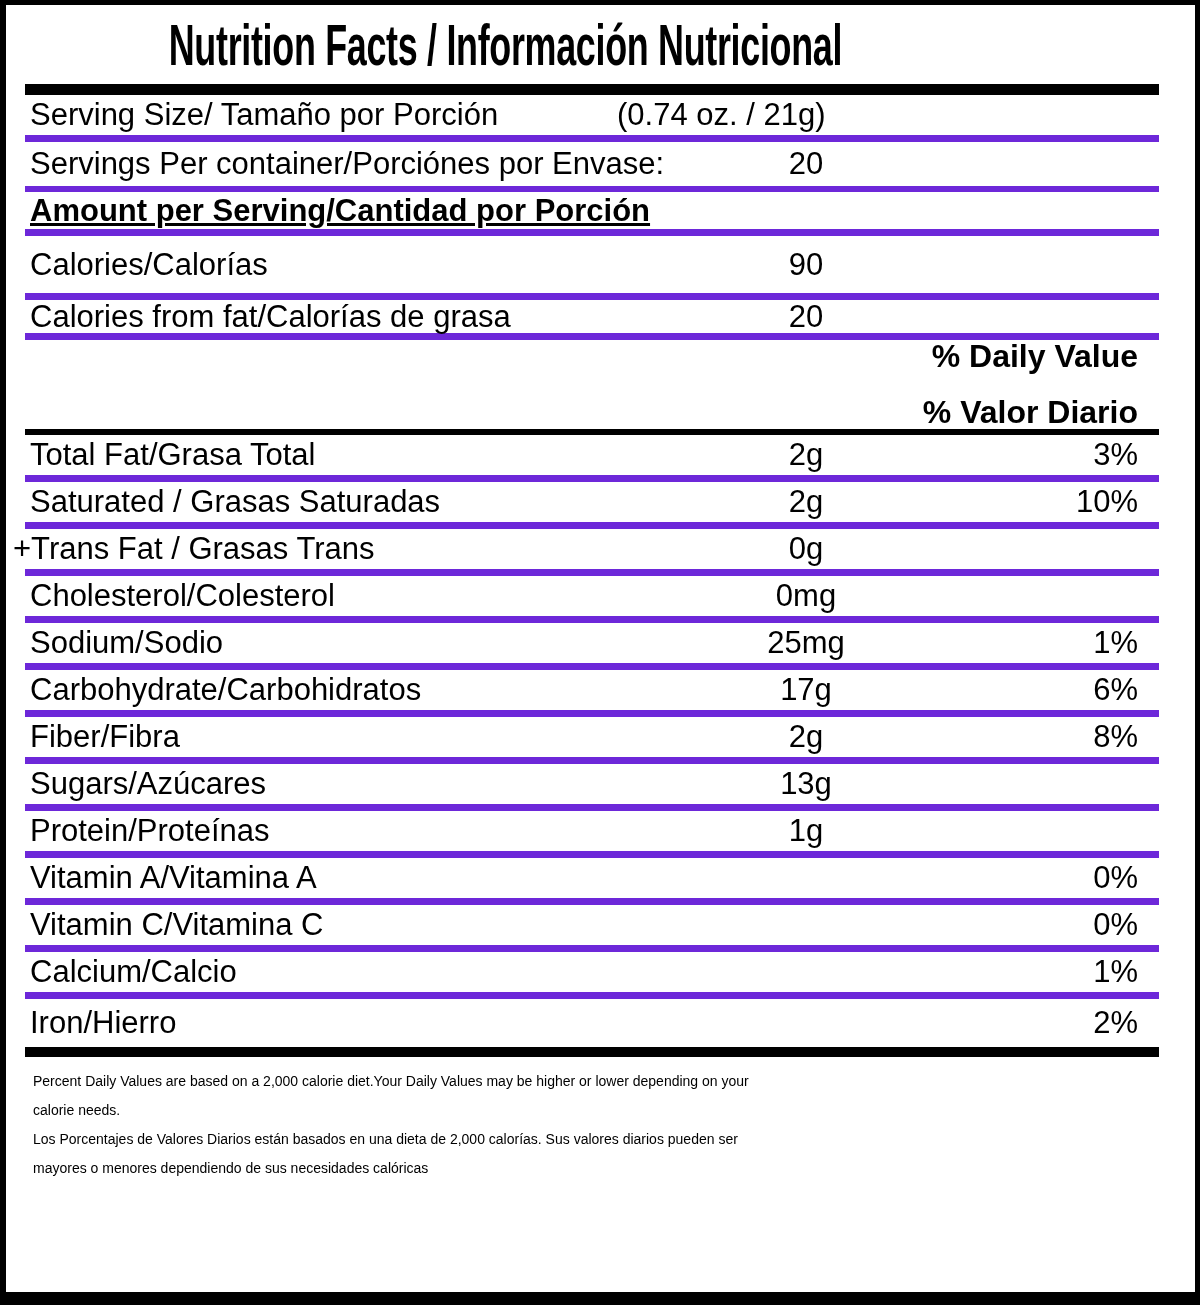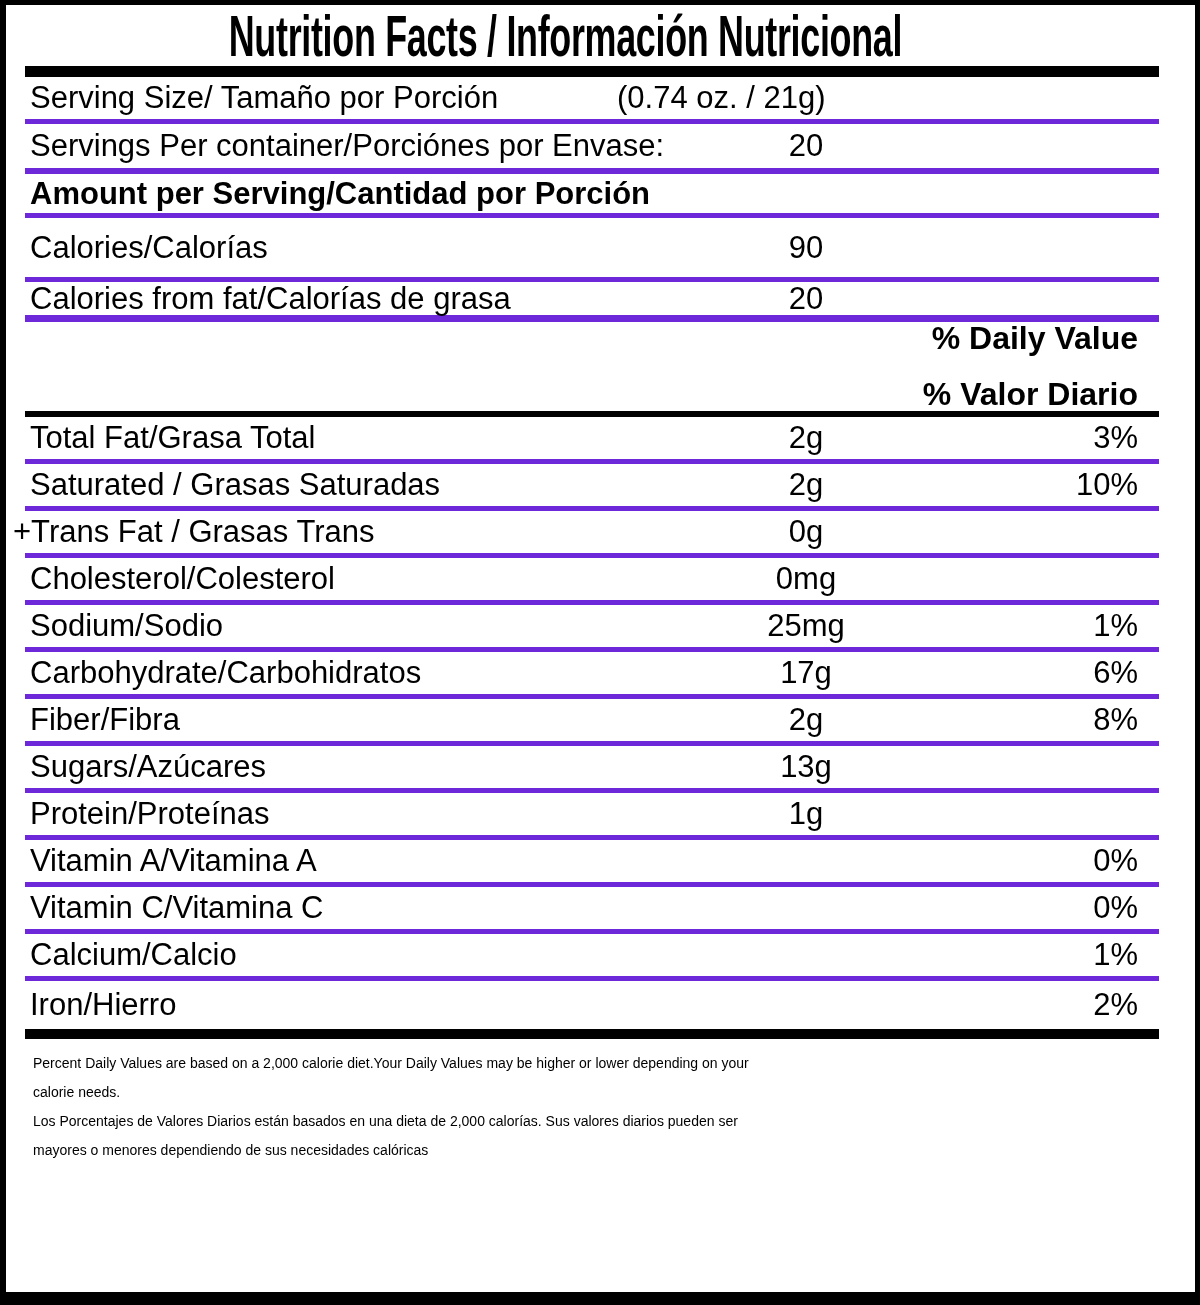--- a/index.html
+++ b/index.html
@@ -10,48 +10,48 @@
     color: #000;
   }
   .label {
     width: 1200px; height: 1305px;
     background: #fff;
     border-style: solid; border-color: #000;
     border-width: 5px 5px 13px 6px;
     overflow: hidden;
   }
   .title-wrap {
-    height: 61px;
-    display: flex; align-items: center; justify-content: center;
+    height: 79px;
+    display: flex; align-items: center; 
   }
   .title {
     font-size: 57px; font-weight: 700; white-space: nowrap;
     letter-spacing: -0.5px;
     transform: scaleX(0.63);
     position: relative; left: -35px;
   }
   .content { margin-left: 19px; margin-right: 36px; } 
   .bar-thick { height: 11px; background: #000; }
   .bar-bottom { height: 10px; background: #000; }
 
   .row {
     position: relative;
     display: flex; align-items: center;
     height: 47px;
-    border-bottom: 5px solid #6d28d9;
+    border-bottom: 7px solid #6d28d9;
     font-size: 31px;
   }
   .row.h50 { height: 50px; border-bottom-width: 6px; }
   .row.h44 { height: 44px; }
   .row.h48 { height: 64px; }
   .row.h52 { height: 40px; border-bottom-width: 7px; }
   .row.last { height: 48px; border-bottom: none; }
 
   .row-label { padding-left: 5px; white-space: nowrap; }
-  .bold { font-weight: 700; }
+  .bold { font-weight: 700; text-decoration: underline; }
   .abs-val {
     position: absolute; left: 626px; width: 310px;
     text-align: center; white-space: nowrap;
   }
   .serving-val { position: absolute; left: 592px; white-space: nowrap; }
   .abs-dv {
     position: absolute; right: 21px; width: 220px;
     text-align: right; white-space: nowrap;
   }
   .hang { text-indent: -17px; }

